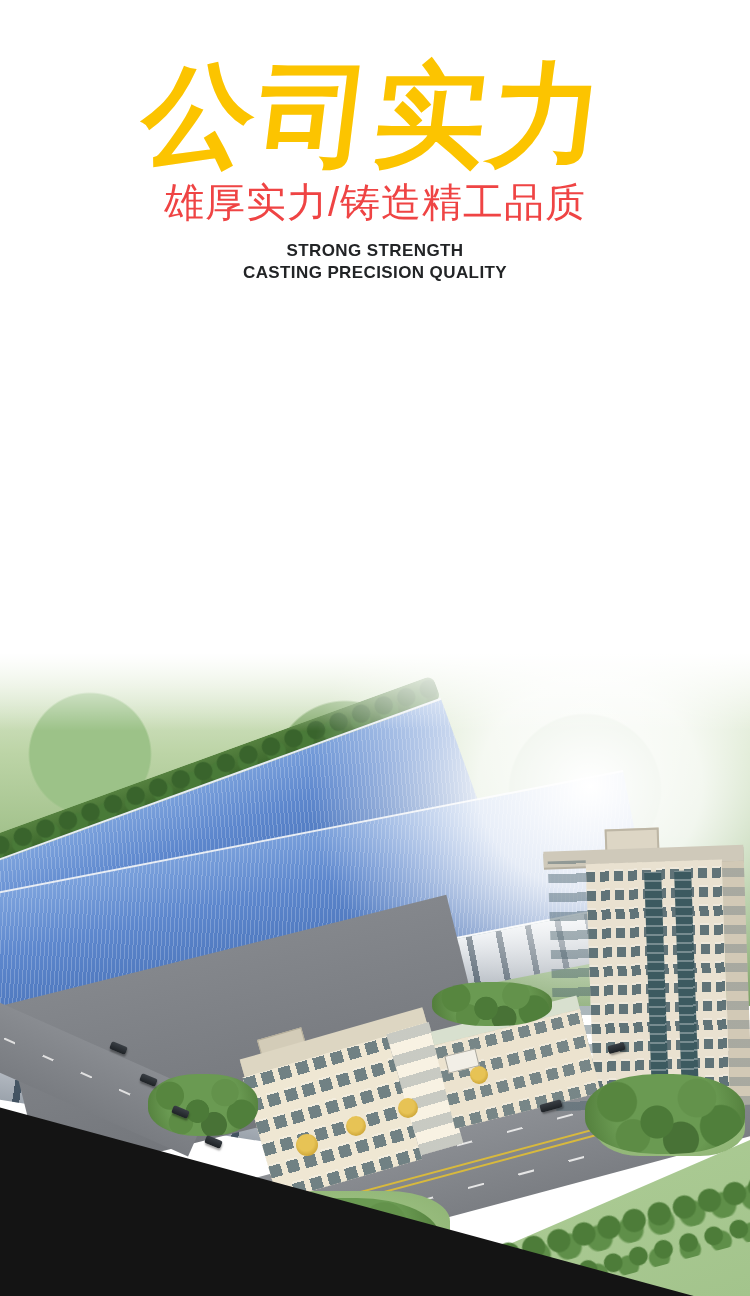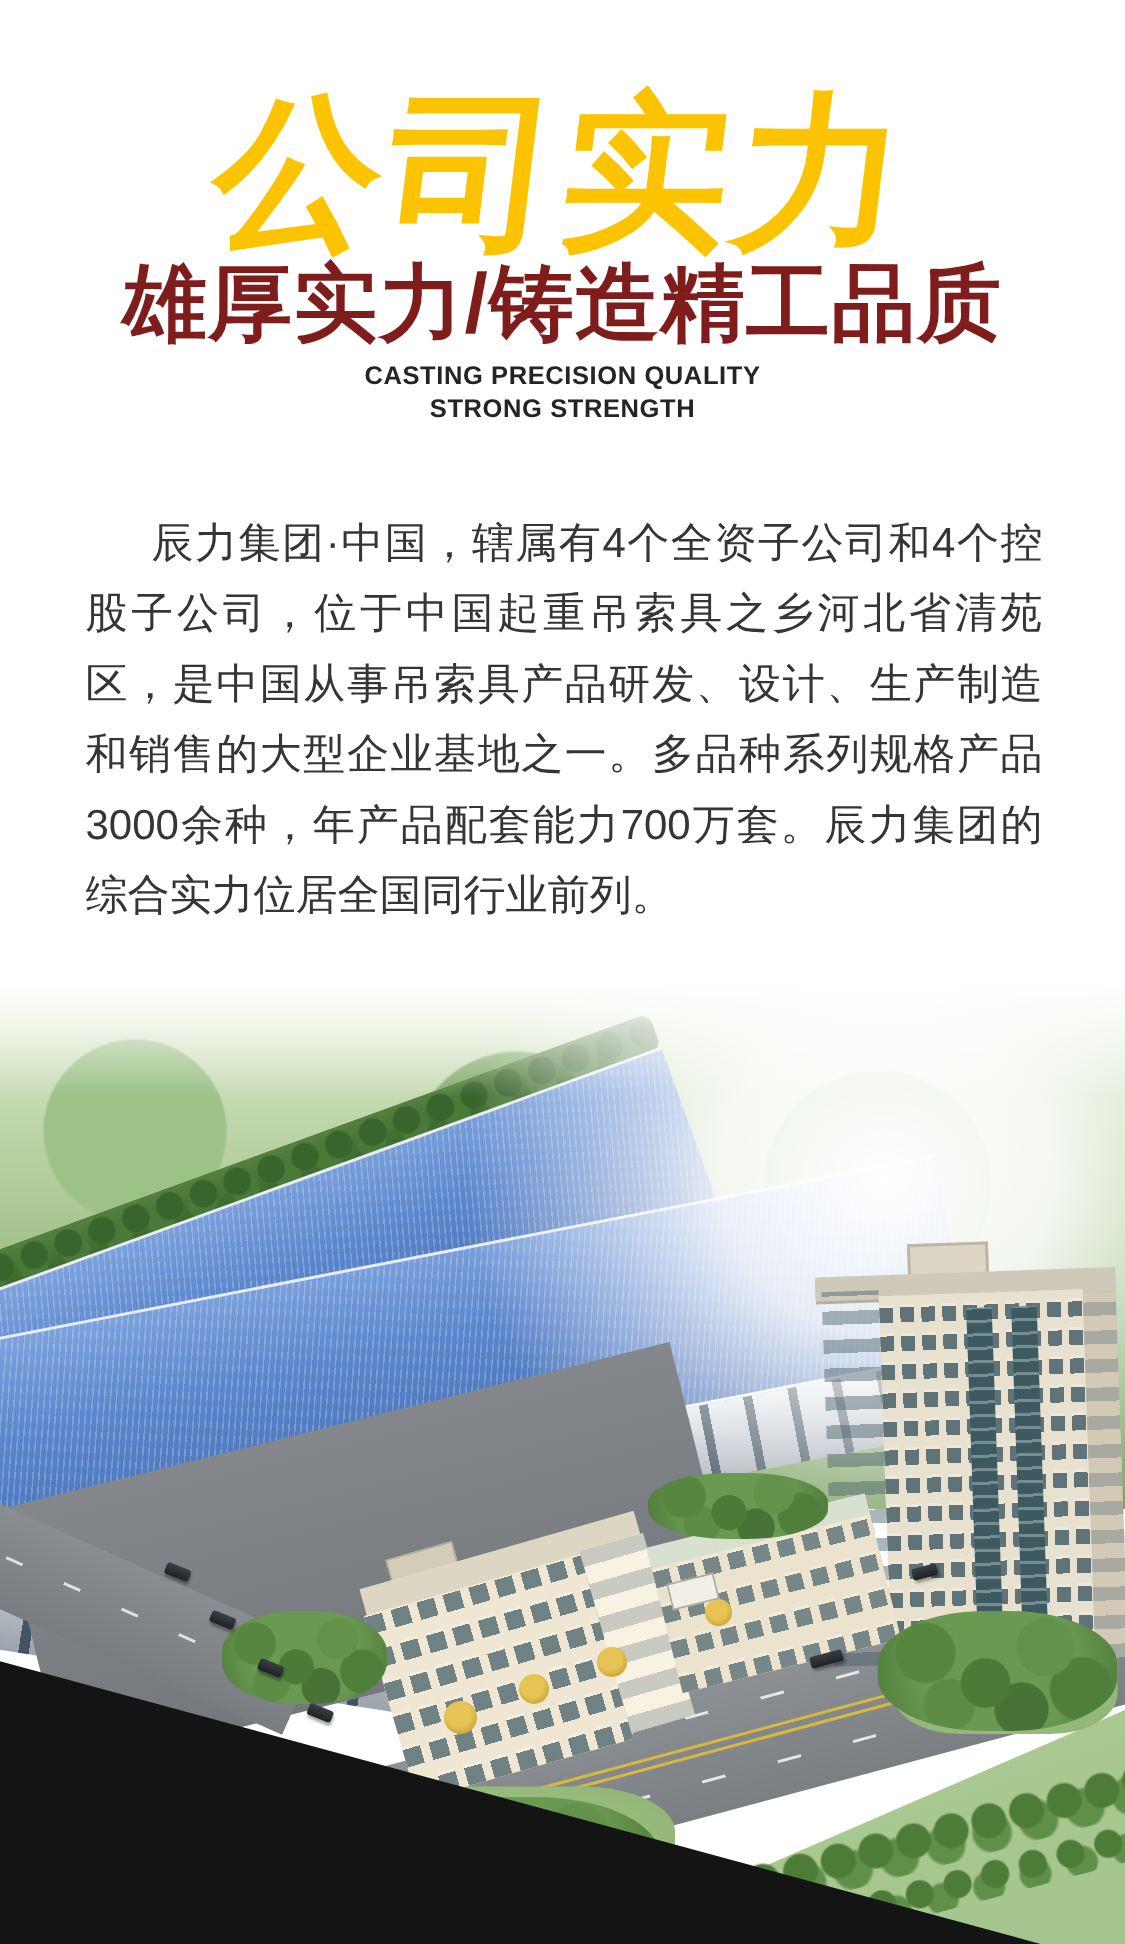--- a/index.html
+++ b/index.html
@@ -8,22 +8,22 @@
     background:#ffffff;overflow:hidden;
     font-family:"Liberation Sans","DejaVu Sans",sans-serif;
   }
   
   .header{position:absolute;top:66px;left:0;width:750px;text-align:center;z-index:30;}
   .title{
     margin:0;font-size:112px;line-height:100px;font-weight:900;
     color:#FCC400;transform:skewX(-7deg);letter-spacing:4px;white-space:nowrap;
   }
   .subtitle{
-    margin:14px 0 0 0;font-size:56px;line-height:44px;font-weight:700;
-    color:#7f1d1d;letter-spacing:1px;white-space:nowrap;
+    margin:14px 0 0 0;font-size:40px;line-height:44px;font-weight:400;
+    color:#ef4444;letter-spacing:1px;white-space:nowrap;
   }
   .english{
     margin:16px 0 0 0;font-size:17px;line-height:1.3;font-weight:700;
     color:#222426;letter-spacing:.4px;
   }
   
   .intro{
     position:absolute;top:338px;left:57px;width:638px;z-index:30;
     font-size:28px;line-height:47px;color:#353535;text-align:justify;
   }
@@ -172,27 +172,26 @@
 </style>
 </head>
 <body>
 
 <div class="page">
 
   <div class="header">
     <h1 class="title">公司实力</h1>
     <div class="subtitle">雄厚实力/铸造精工品质</div>
     <div class="english">
+      <div>STRONG STRENGTH</div>
       <div>CASTING PRECISION QUALITY</div>
-      <div>STRONG STRENGTH</div>
     </div>
   </div>
 
   <div class="intro">
-    <p>辰力集团·中国，辖属有4个全资子公司和4个控股子公司，位于中国起重吊索具之乡河北省清苑区，是中国从事吊索具产品研发、设计、生产制造和销售的大型企业基地之一。多品种系列规格产品3000余种，年产品配套能力700万套。辰力集团的综合实力位居全国同行业前列。</p>
   </div>
 
   <div class="factory">
     <div class="forest"></div>
 
     <div class="wh1">
       <div class="treerow"></div>
       <div class="roof roofblue"></div>
       <div class="wall wallgrey">
         <div class="dock" style="left:130px;top:4px;width:30px;height:10px;"></div>

